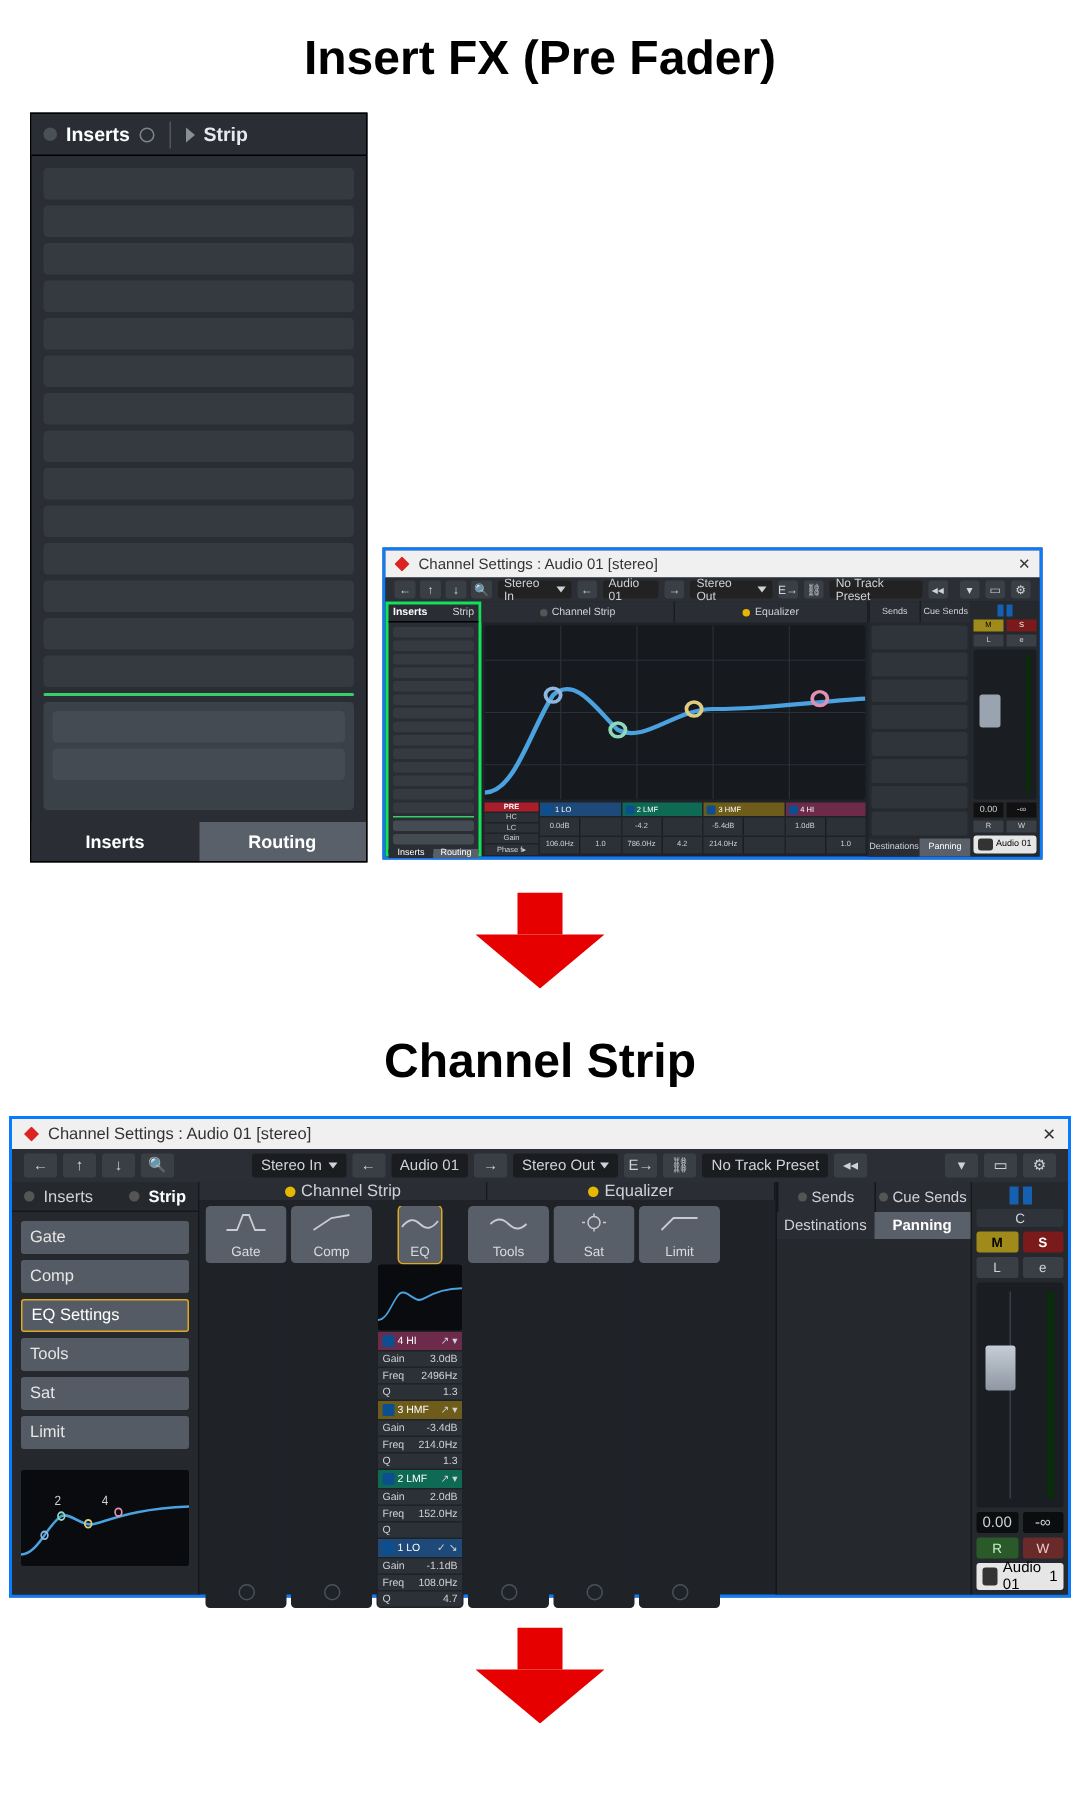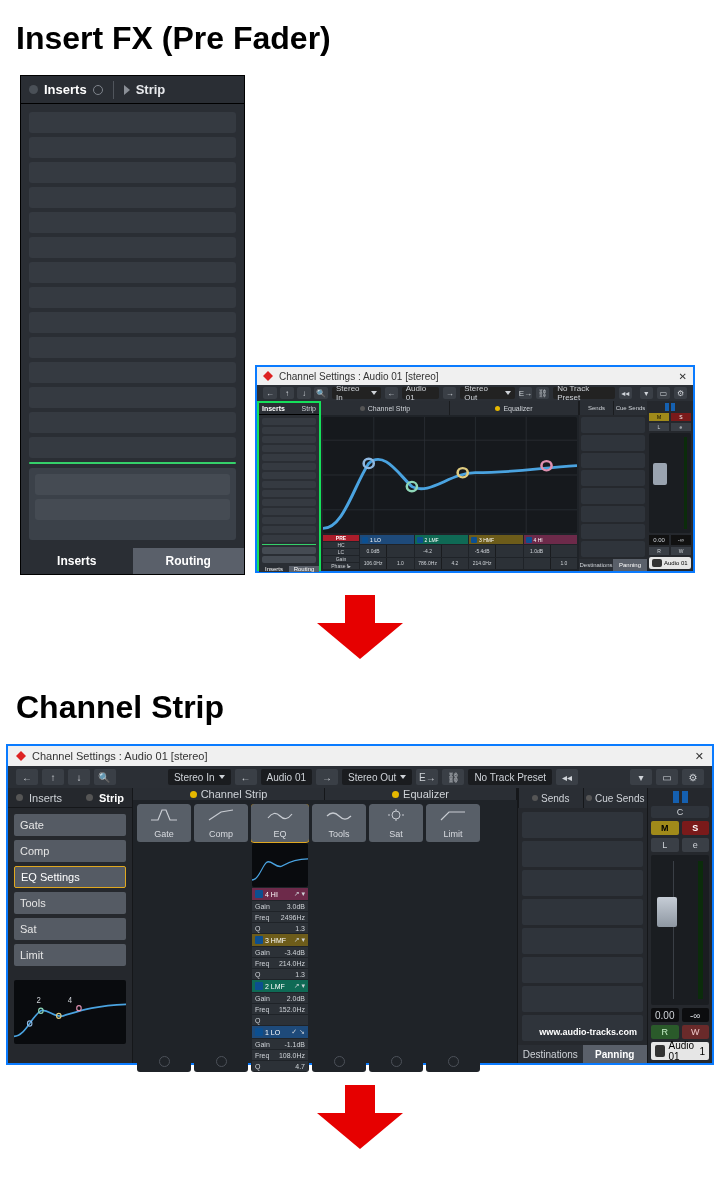--- a/index.html
+++ b/index.html
@@ -1,19 +1,19 @@
 <!DOCTYPE html>
 <html><head>
 <meta charset="utf-8">
 <style>
   * { box-sizing: border-box; margin: 0; padding: 0; }
   html, body { width: 720px; background: #fff; font-family: Arial, Helvetica, sans-serif; color: #cfd3d8; }
   .page { width: 720px; padding: 10px 0 20px 0; }
 
-  h1.heading { color:#000; font-weight:800; font-size:32px; text-align:left; margin: 10px 0 18px 0; padding-left: 16px; }
+  h1.heading { color:#000; font-weight:800; font-size:32px; text-align:center; margin: 10px 0 18px 0; }
 
   
   .arrow-wrap { display:flex; justify-content:center; margin: 20px 0 30px 0; }
 
   
   .row1 { display:flex; gap:10px; align-items:flex-start; padding: 0 20px; }
   .inserts-zoom { width: 225px; height: 500px; background:#2a2e34; border:1px solid #000; display:flex; flex-direction:column; }
   .iz-tabs { height:28px; display:flex; align-items:center; gap:4px; padding:0 8px; background:#2a2e34; border-bottom:1px solid #000; font-size:13px; }
   .iz-tab-group { display:flex; align-items:center; gap:6px; }
   .iz-tab-sel { font-weight:700; color:#fff; }
@@ -575,21 +575,21 @@
                 </span>
                 <span class="mod-name">Comp</span>
               </div>
             <div class="mod-body">
                 <div class="mod-placeholder-row">
                   <span class="pwr-sm"></span>
                 </div>
               </div>
           </div>
 
-          <div class="mod" style="width:58px;">
+          <div class="mod" style="width:58px;align-items:center;">
             <div class="mod-head sel">
                 <span class="mod-icon">
                   <svg width="28" height="14">
                     <path d="M2,10 Q8,2 14,8 Q20,14 26,6" stroke="#c8ccd2" fill="none" stroke-width="1.2"></path>
                   </svg>
                 </span>
                 <span class="mod-name">EQ</span>
               </div>
             <div class="mod-body">
               <div class="mod-eq-preview">
@@ -738,32 +738,20 @@
         <div class="lcs-sends-tabs">
           <div>
               <span class="dot"></span>
               <span>Sends</span>
             </div>
           <div>
               <span class="dot"></span>
               <span>Cue Sends</span>
             </div>
         </div>
-        <div class="lcs-sends-body">
-          <div class="lcs-sends-slot"></div>
-          <div class="lcs-sends-slot"></div>
-          <div class="lcs-sends-slot"></div>
-          <div class="lcs-sends-slot"></div>
-          <div class="lcs-sends-slot"></div>
-          <div class="lcs-sends-slot"></div>
-          <div class="lcs-sends-slot"></div>
-          <div class="lcs-sends-slot watermark">
-              <span>www.audio-tracks.com</span>
-            </div>
-        </div>
         <div class="lcs-sends-foot">
           <div class="unsel">Destinations</div>
           <div class="sel">Panning</div>
         </div>
       </div>
 
       <div class="lcs-fader">
         <div class="lcs-f-top">
             <span class="bar"></span>
             <span class="bar"></span>

